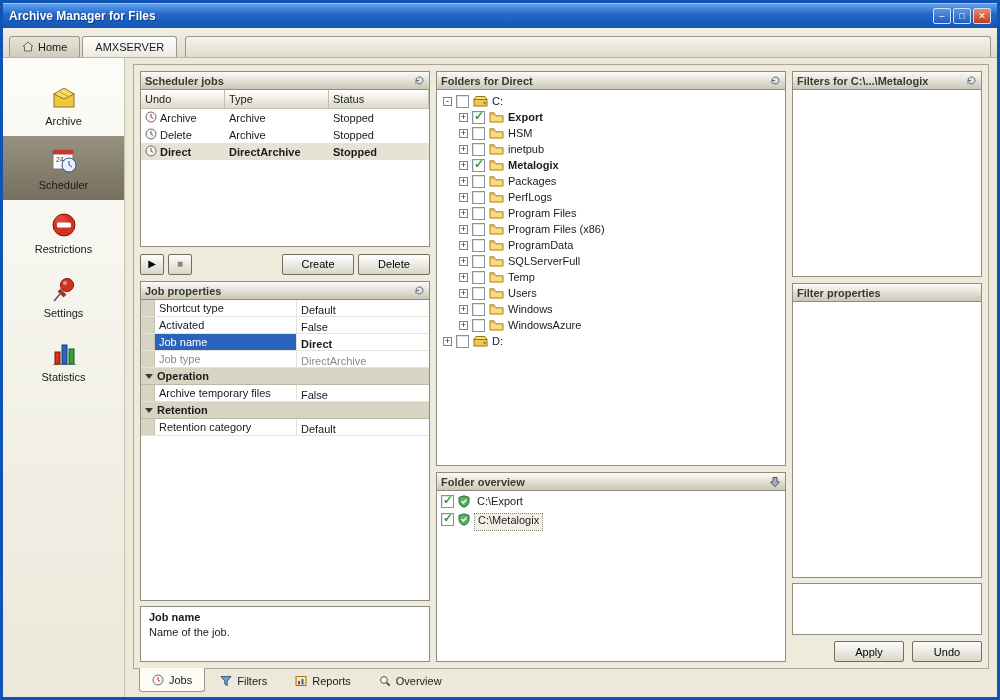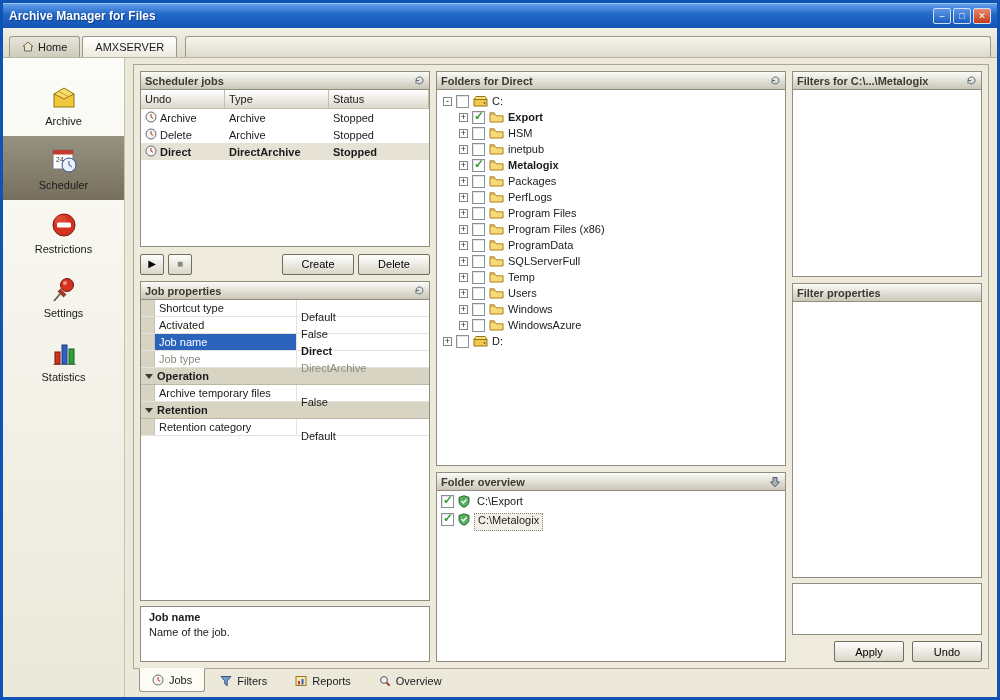--- a/index.html
+++ b/index.html
@@ -60,21 +60,21 @@
   .ctrl-row .create { margin-left:auto; }
 
   
   .props-panel { flex:1; }
   .propgrid { flex:1; background:#fff; overflow:hidden; }
   .pg-group { display:flex; align-items:center; height:17px; background:#d8d4c4; border-bottom:1px solid #bcb8a8; font-weight:bold; }
   .pg-chevron { width:0; height:0; border-left:4px solid transparent; border-right:4px solid transparent; border-top:5px solid #3a3a30; margin:0 4px 0 4px; }
   .pg-row { display:flex; height:17px; border-bottom:1px solid #e6e4da; }
   .pg-gutter { width:14px; flex:0 0 14px; background:#d8d4c4; border-right:1px solid #c8c4b4; }
   .pg-key { width:142px; flex:0 0 142px; padding:2px 4px; border-right:1px solid #e6e4da; white-space:nowrap; overflow:hidden; }
-  .pg-val { flex:1; padding:11px 4px; white-space:nowrap; overflow:hidden; }
+  .pg-val { flex:1; padding:4px 4px; white-space:nowrap; overflow:hidden; }
   .pg-row.selected .pg-key { background:#2a62bc; color:#fff; }
   .pg-row.selected .pg-val { font-weight:bold; }
   .pg-row.readonly .pg-key, .pg-row.readonly .pg-val { color:#8d8b80; }
 
   .desc-box { height:56px; flex:0 0 56px; margin-top:5px; border:1px solid #8f8c80; background:#fff; padding:4px 8px; }
   .desc-title { font-weight:bold; margin-bottom:3px; }
 
   
   .folders-panel { flex:1; }
   .tree { flex:1; background:#fff; overflow:hidden; padding:3px 0; }

